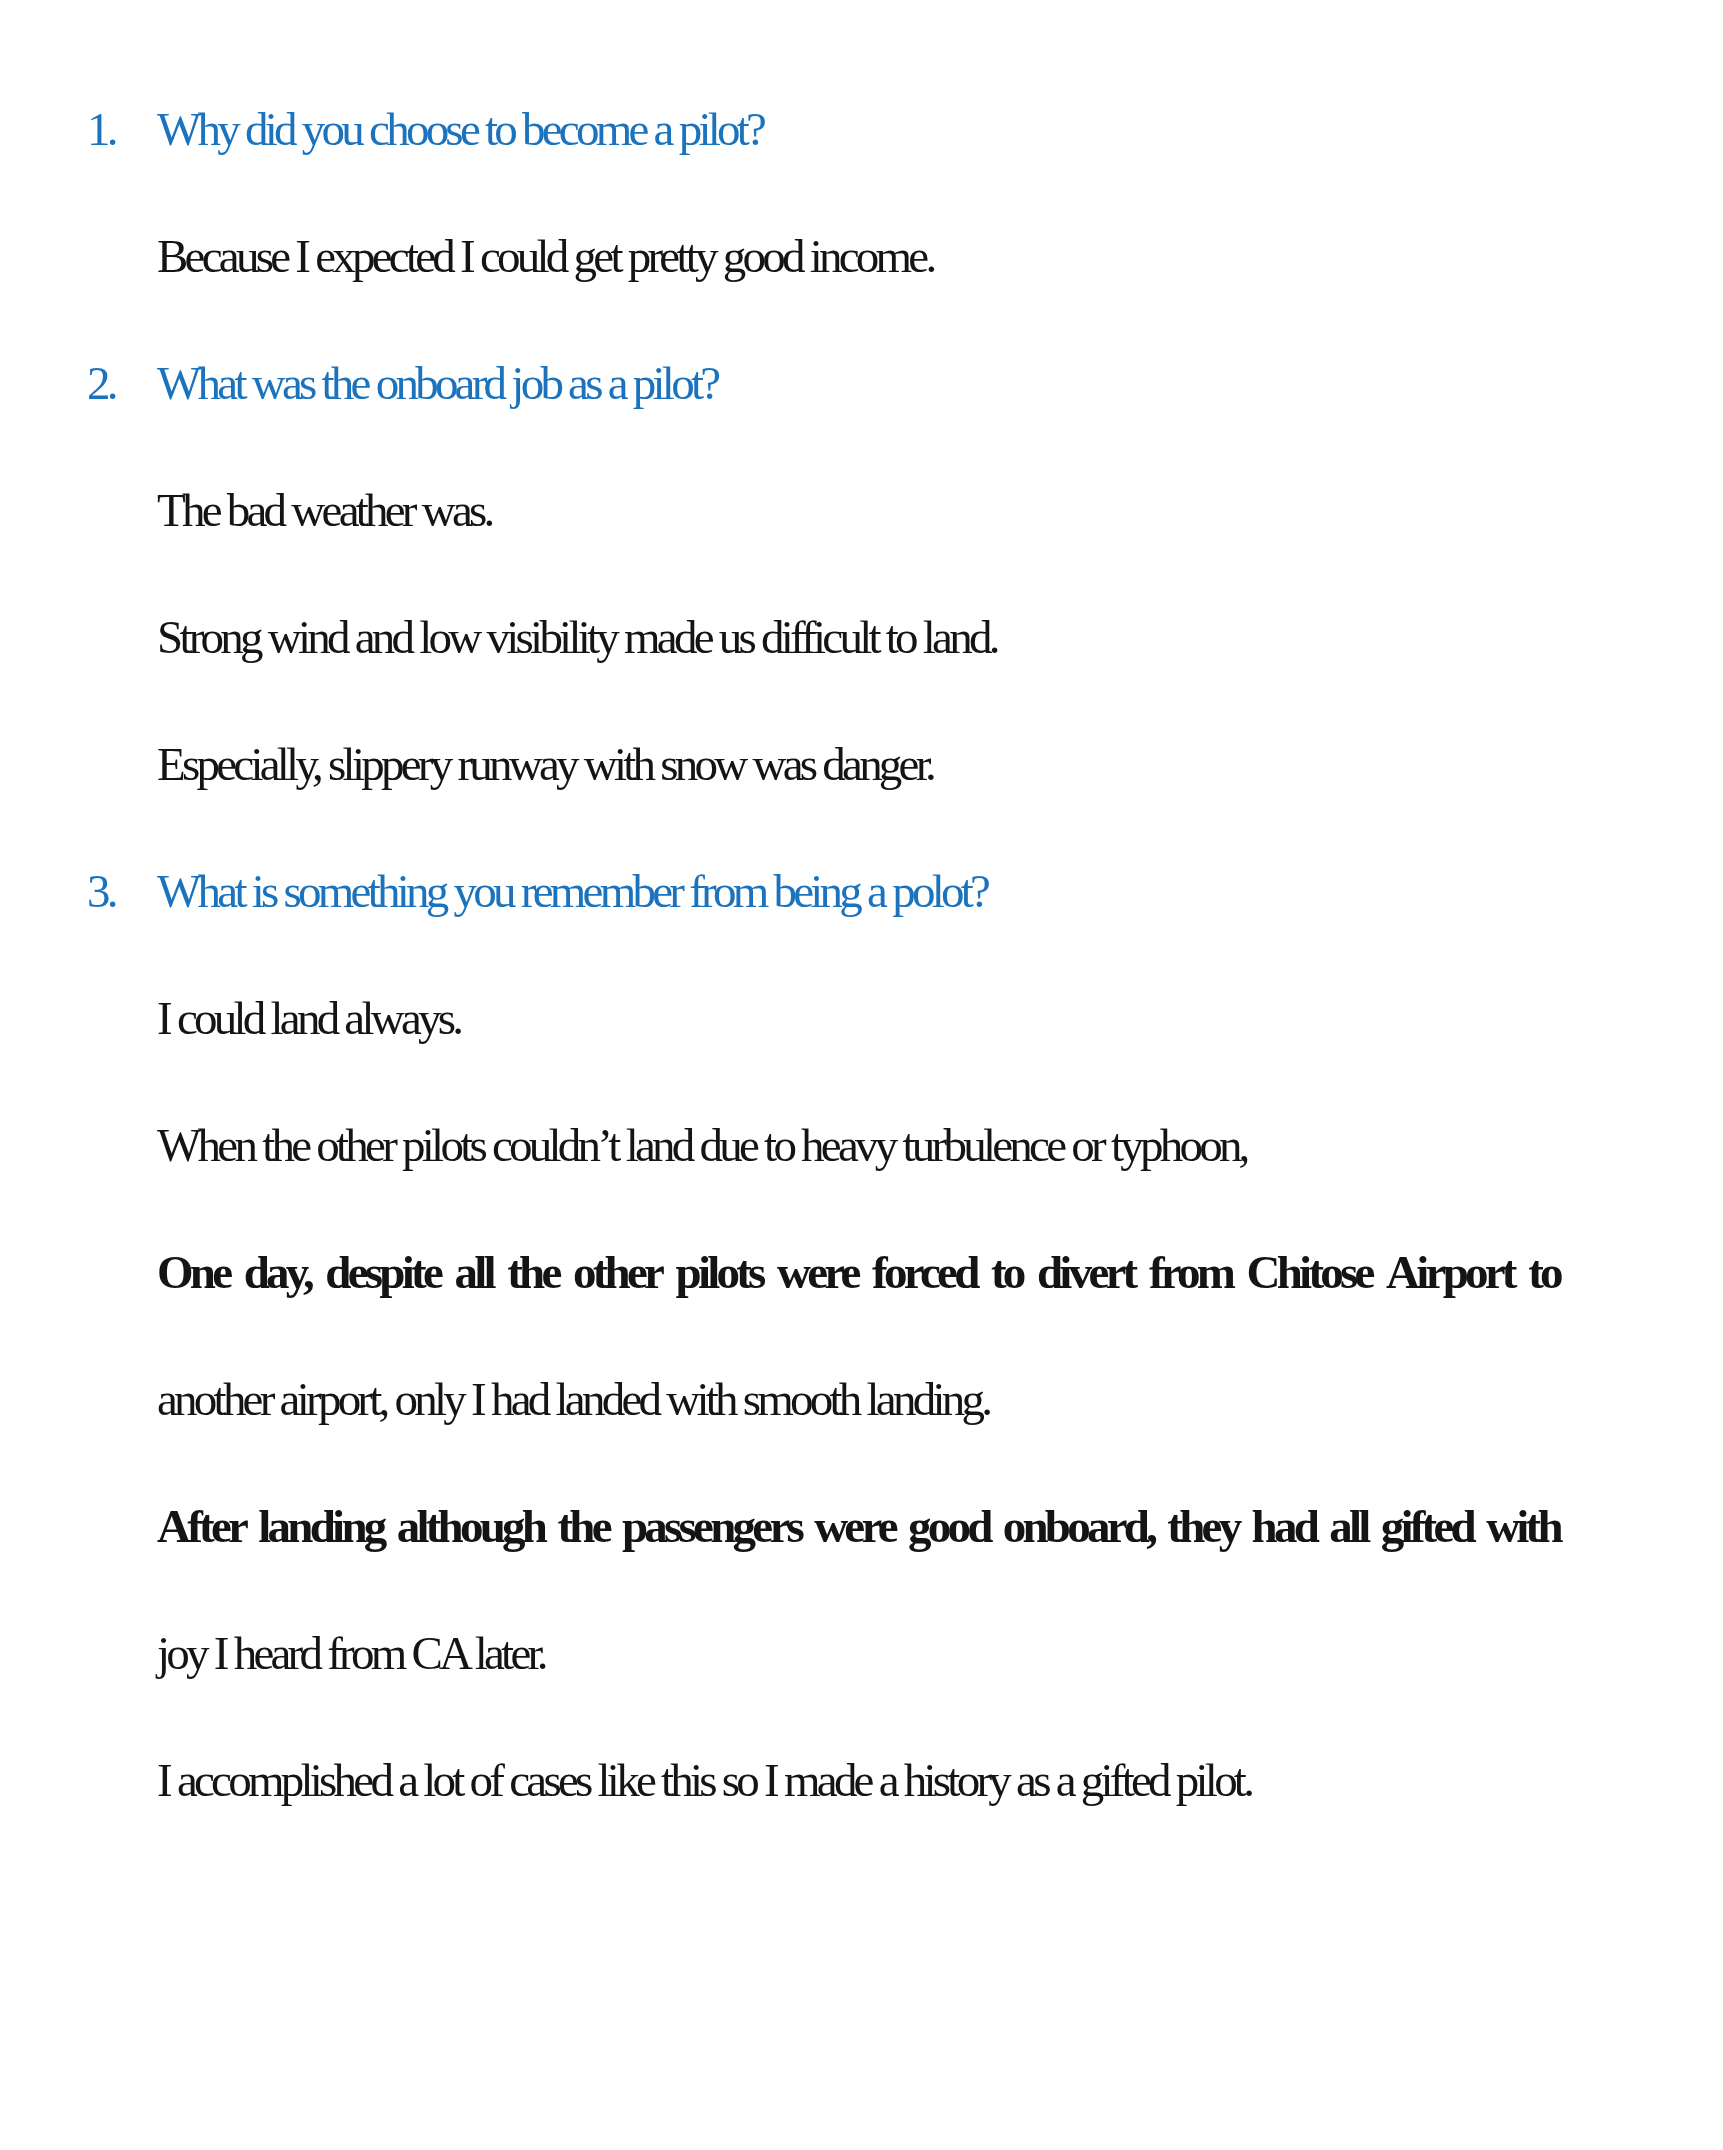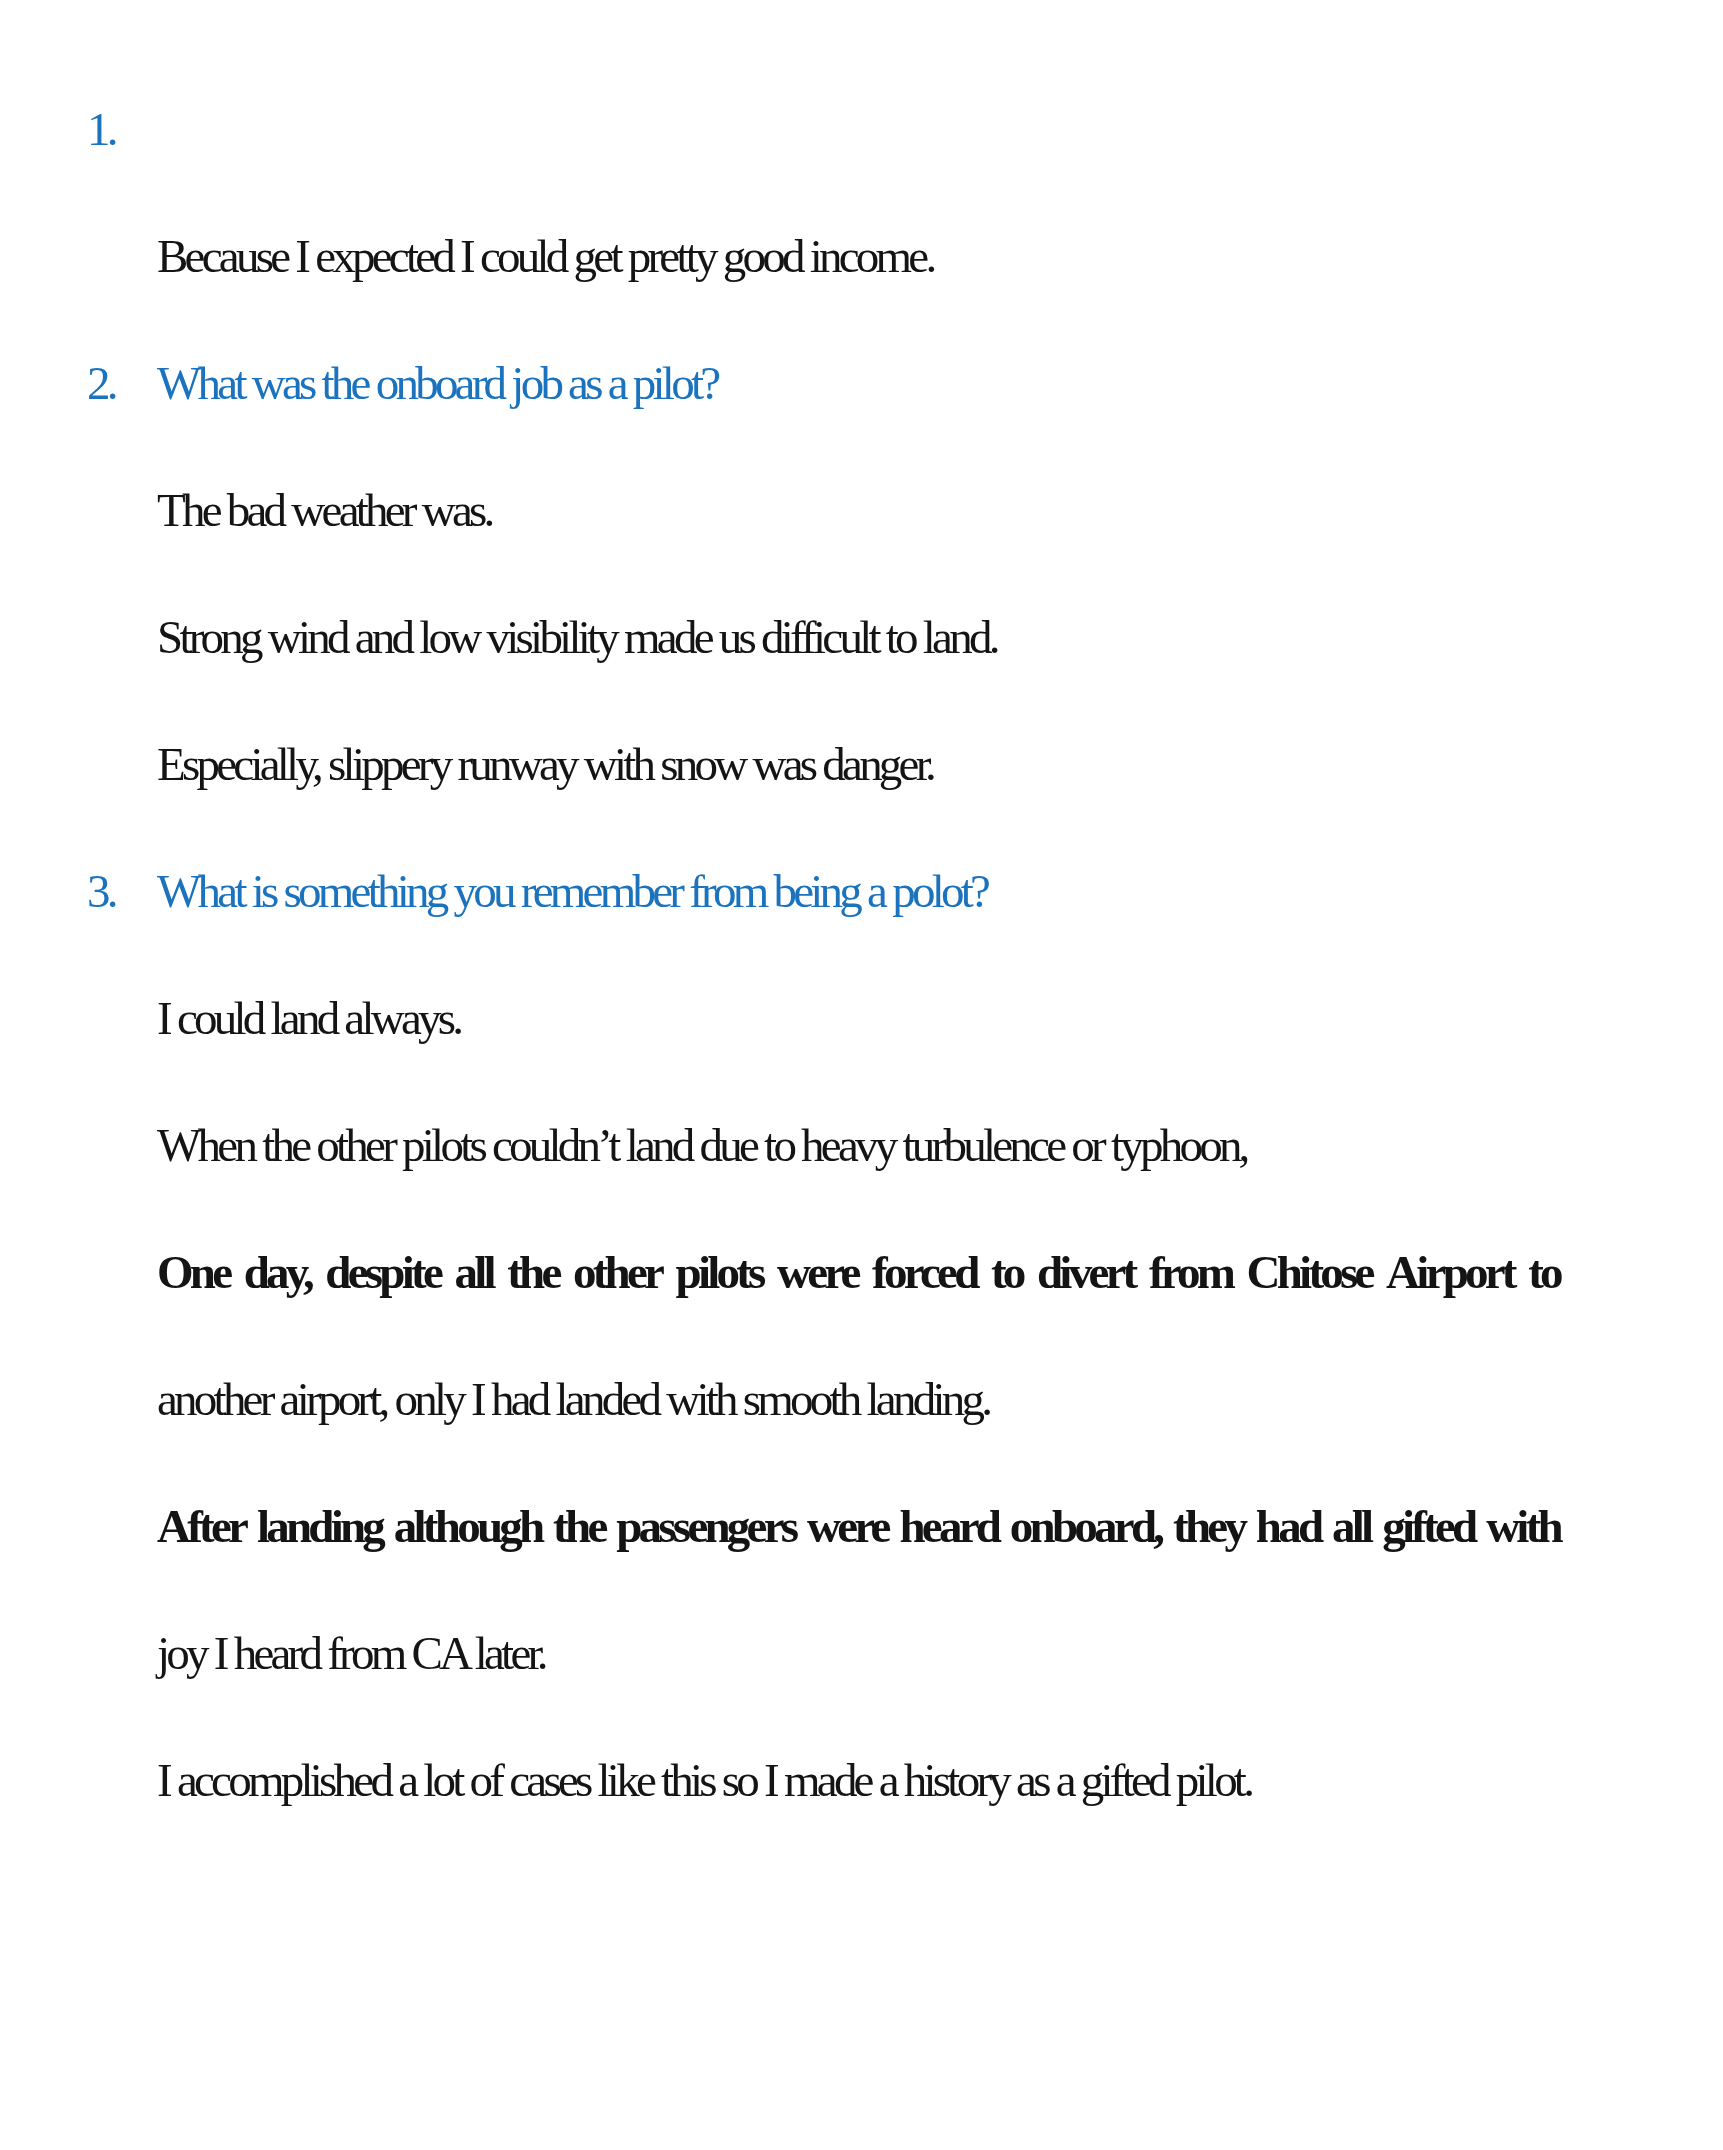--- a/index.html
+++ b/index.html
@@ -48,20 +48,21 @@
   }
 </style>
 </head>
 <body>
 
 <div class="page" style="color: rgb(20, 20, 20); background: rgb(255, 255, 255);">
   <div class="content">
 
     <div class="line q" style="color: rgb(27, 115, 190);">
       <span class="num">1.</span>
+      <span>Why did you choose to become a pilot?</span>
     </div>
     <div class="line a">Because I expected I could get pretty good income.</div>
 
     <div class="line q" style="color: rgb(27, 115, 190);">
       <span class="num">2.</span>
       <span>What was the onboard job as a pilot?</span>
     </div>
     <div class="line a">The bad weather was.</div>
     <div class="line a">Strong wind and low visibility made us difficult to land.</div>
     <div class="line a">Especially, slippery runway with snow was danger.</div>
@@ -90,21 +91,21 @@
         <span>to</span>
       </div>
     <div class="line a">another airport, only I had landed with smooth landing.</div>
     <div class="line a fill">
         <span>After</span>
         <span>landing</span>
         <span>although</span>
         <span>the</span>
         <span>passengers</span>
         <span>were</span>
-        <span>heard</span>
+        <span>good</span>
         <span>onboard,</span>
         <span>they</span>
         <span>had</span>
         <span>all</span>
         <span>gifted</span>
         <span>with</span>
       </div>
     <div class="line a">joy I heard from CA later.</div>
     <div class="line a">I accomplished a lot of cases like this so I made a history as a gifted pilot.</div>
 

